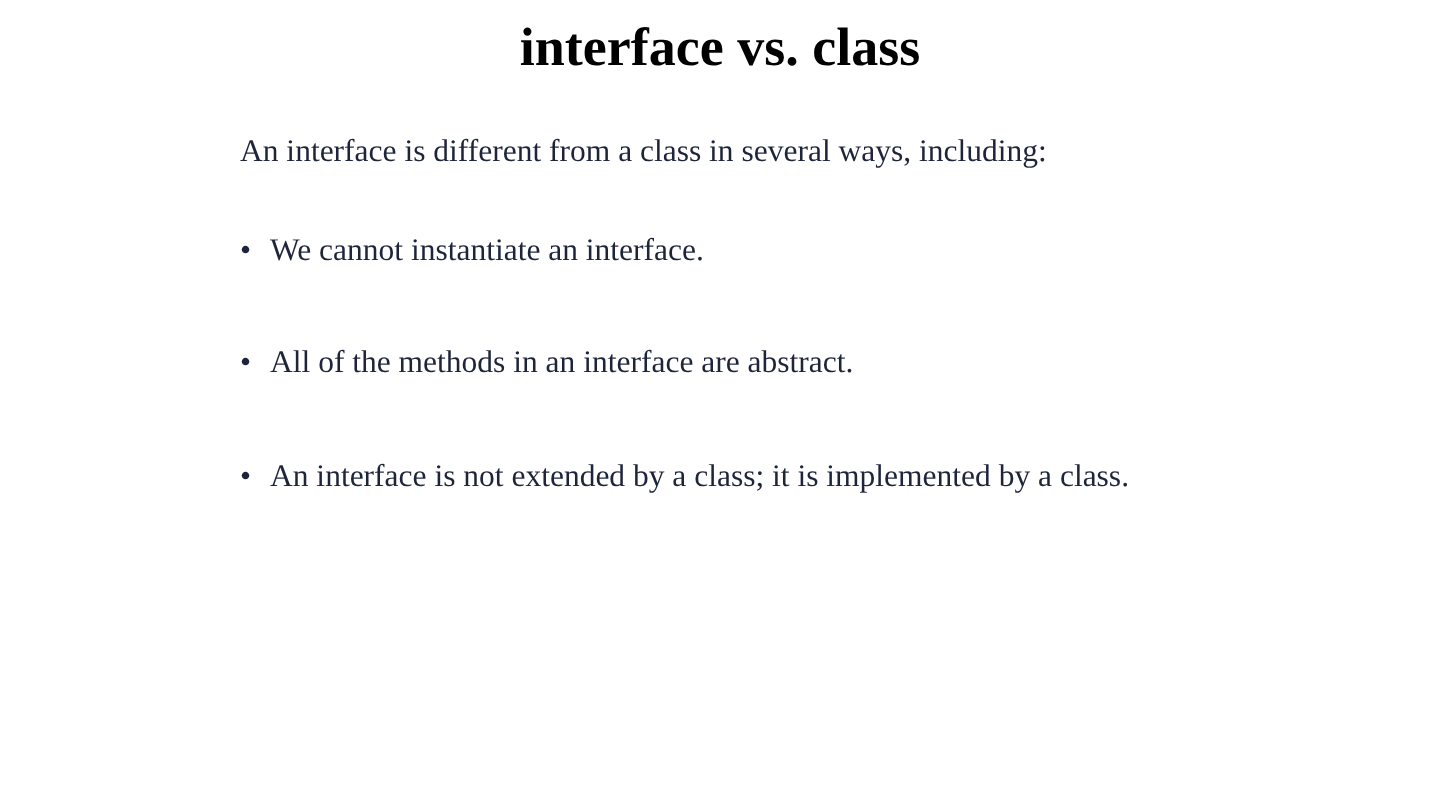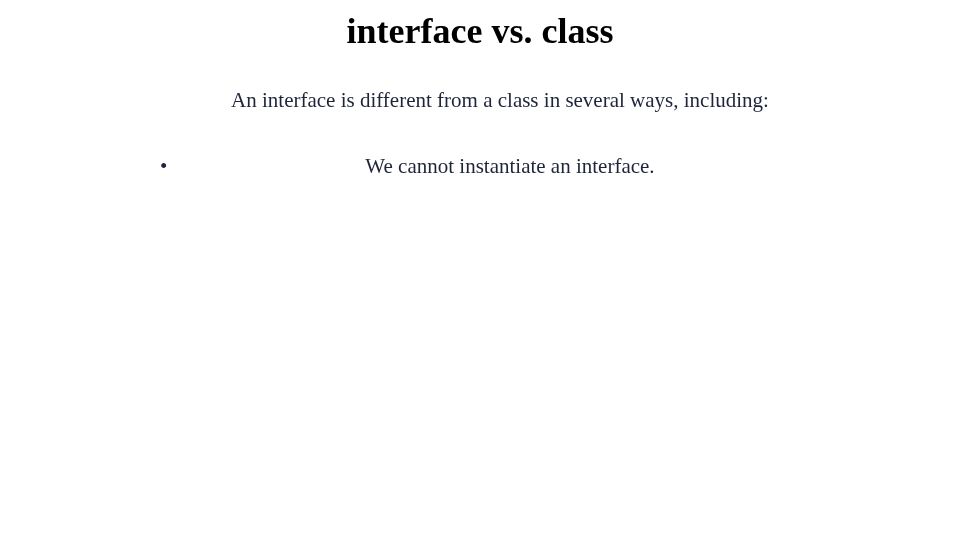--- a/index.html
+++ b/index.html
@@ -27,21 +27,20 @@
     font-size: 36px;
     font-weight: bold;
     color: #000000;
   }
   .content {
     position: absolute;
     top: 88px;
     left: 160px;
     width: 680px;
     color: #1e253b; 
-    text-align: center;
   }
   .intro {
     font-size: 21px;
     margin-bottom: 40px;
   }
   ul.points {
     list-style: none;
     padding: 0;
     margin: 0;
   }
@@ -63,15 +62,17 @@
 </style>
 </head>
 <body>
 
 <div class="slide">
   <div class="title">interface vs. class</div>
   <div class="content">
     <div class="intro">An interface is different from a class in several ways, including:</div>
     <ul class="points">
       <li>We cannot instantiate an interface.</li>
+      <li>All of the methods in an interface are abstract.</li>
+      <li>An interface is not extended by a class; it is implemented by a class.</li>
     </ul>
   </div>
 </div>
 
 </body></html>

